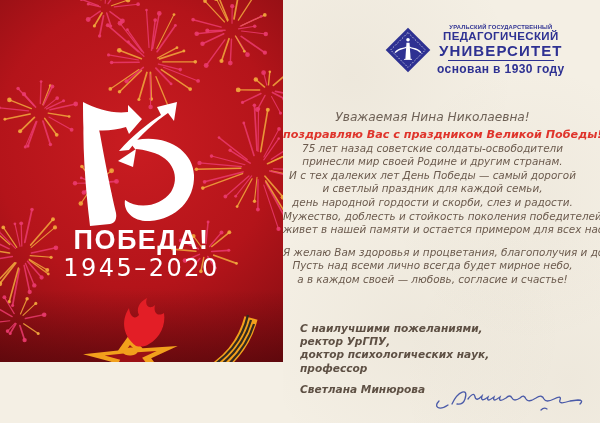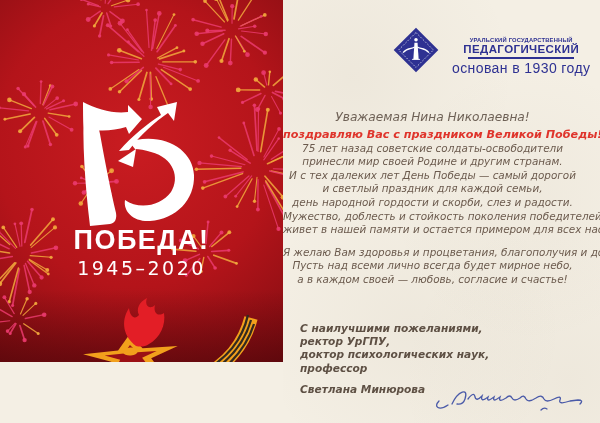--- a/index.html
+++ b/index.html
@@ -14,42 +14,42 @@
       radial-gradient(95% 75% at 48% 40%, #c91c21 0%, #b4141a 52%, #8a0e13 88%, #790b0f 100%);
   }
   .left-art{position:absolute;left:0;top:0;}
   .pobeda{
     position:absolute;top:227px;left:0;width:283px;text-align:center;
     color:#ffffff;font-weight:800;font-size:27px;letter-spacing:1.5px;line-height:26px;
     font-family:"Liberation Sans","DejaVu Sans",sans-serif;
   }
   .years{
     position:absolute;top:258px;left:0;width:283px;text-align:center;
-    color:#ffffff;font-size:19px;letter-spacing:2.5px;line-height:20px;font-weight:400;
+    color:#ffffff;font-size:24px;letter-spacing:2.5px;line-height:20px;font-weight:400;
   }
   .sr{position:absolute;width:1px;height:1px;overflow:hidden;clip:rect(0 0 0 0);}
 
   
   .right-panel{
     position:absolute;left:283px;top:0;width:317px;height:423px;overflow:hidden;
     background-color:#f4efe4;
     background-image:
       radial-gradient(circle at 22% 18%, rgba(125,105,75,.055), transparent 38%),
       radial-gradient(circle at 78% 48%, rgba(125,105,75,.045), transparent 42%),
       radial-gradient(circle at 40% 78%, rgba(125,105,75,.05), transparent 40%),
       radial-gradient(circle at 90% 90%, rgba(125,105,75,.05), transparent 35%);
   }
-  .logo-row{position:absolute;top:24px;left:108px;display:flex;align-items:flex-end;gap:11px;}
+  .logo-row{position:absolute;top:24px;left:100px;display:flex;align-items:flex-start;gap:4px;}
   .univ-text{display:flex;flex-direction:column;align-items:center;color:#2e3192;
     font-family:"Liberation Sans","DejaVu Sans",sans-serif;}
   .u1{font-size:5.8px;font-weight:bold;letter-spacing:.2px;white-space:nowrap;}
   .u2{font-size:11.5px;font-weight:bold;letter-spacing:.4px;line-height:12.5px;white-space:nowrap;}
   .u3{font-size:15px;font-weight:bold;letter-spacing:1.1px;line-height:15px;white-space:nowrap;}
   .u-rule{width:106px;height:1.2px;background:#2e3192;margin:2px 0 1.5px 0;}
-  .u4{font-size:14px;font-weight:normal;letter-spacing:.4px;white-space:nowrap;}
+  .u4{font-size:12px;font-weight:bold;letter-spacing:.4px;white-space:nowrap;}
 
   .greeting{
     position:absolute;top:111px;left:0;width:299px;text-align:center;
     font-style:italic;color:#6b5a4d;font-size:10.4px;line-height:13.6px;
   }
   .greeting div{white-space:nowrap;}
   .salutation{font-size:12.2px;color:#6e6156;margin-bottom:3px;}
   .red-line{color:#df342b;font-weight:bold;font-size:11.2px;line-height:14px;}
   .wish-group{margin-top:9px;}
 
@@ -448,20 +448,21 @@
         <polygon points="28,8.5 47.5,28 28,47.5 8.5,28" fill="none" stroke="rgba(255,255,255,.85)" stroke-width="0.9" stroke-dasharray="1.8 1.8"></polygon>
         <circle cx="28" cy="16.5" r="2" fill="#ffffff"></circle>
         <path d="M26.3 20 L29.7 20 L31 38.5 L25 38.5 Z" fill="#ffffff"></path>
         <path d="M13.5 31 C19 24.5 24 27.5 26.5 24.5" stroke="#ffffff" stroke-width="1.4" fill="none"></path>
         <path d="M29.5 24.5 C32 27.5 37 24.5 42.5 31" stroke="#ffffff" stroke-width="1.4" fill="none"></path>
         <path d="M23.5 38.5 L32.5 38.5" stroke="#ffffff" stroke-width="1"></path>
       </svg>
       <div class="univ-text">
         <div class="u1">УРАЛЬСКИЙ ГОСУДАРСТВЕННЫЙ</div>
         <div class="u2">ПЕДАГОГИЧЕСКИЙ</div>
+        <div class="u3">УНИВЕРСИТЕТ</div>
         <div class="u-rule"></div>
         <div class="u4">основан в 1930 году</div>
       </div>
     </div>
 
     <div class="greeting">
       <div class="salutation">Уважаемая Нина Николаевна!</div>
       <div class="red-line">поздравляю Вас с праздником Великой Победы!</div>
       <div>75 лет назад советские солдаты-освободители</div>
       <div>принесли мир своей Родине и другим странам.</div>

